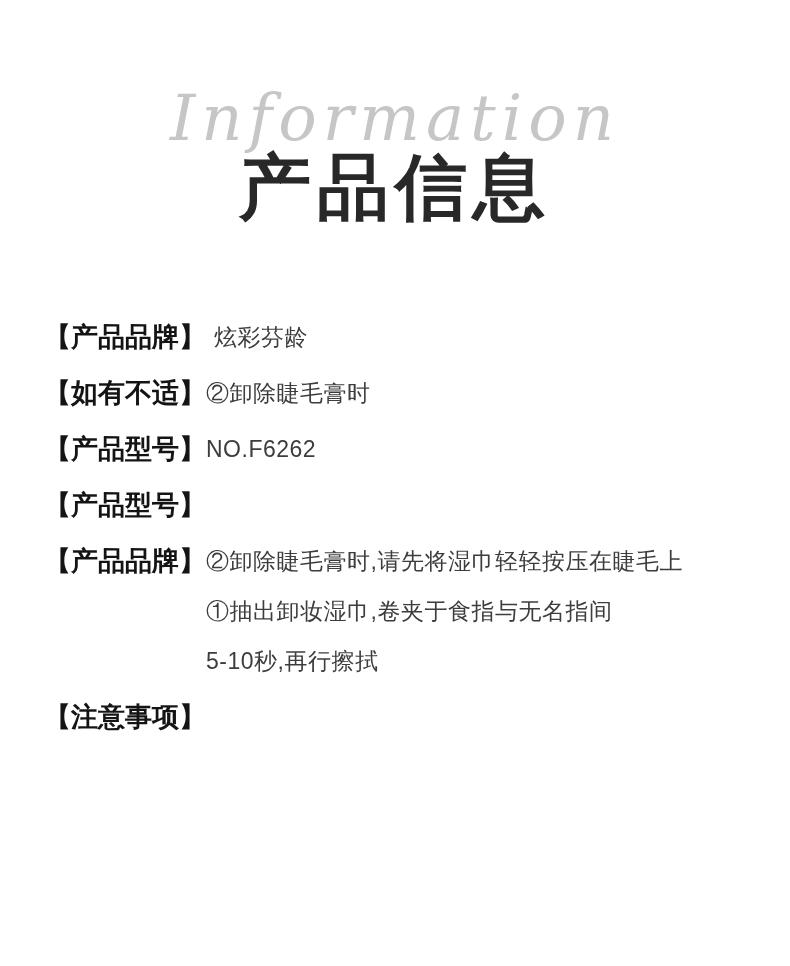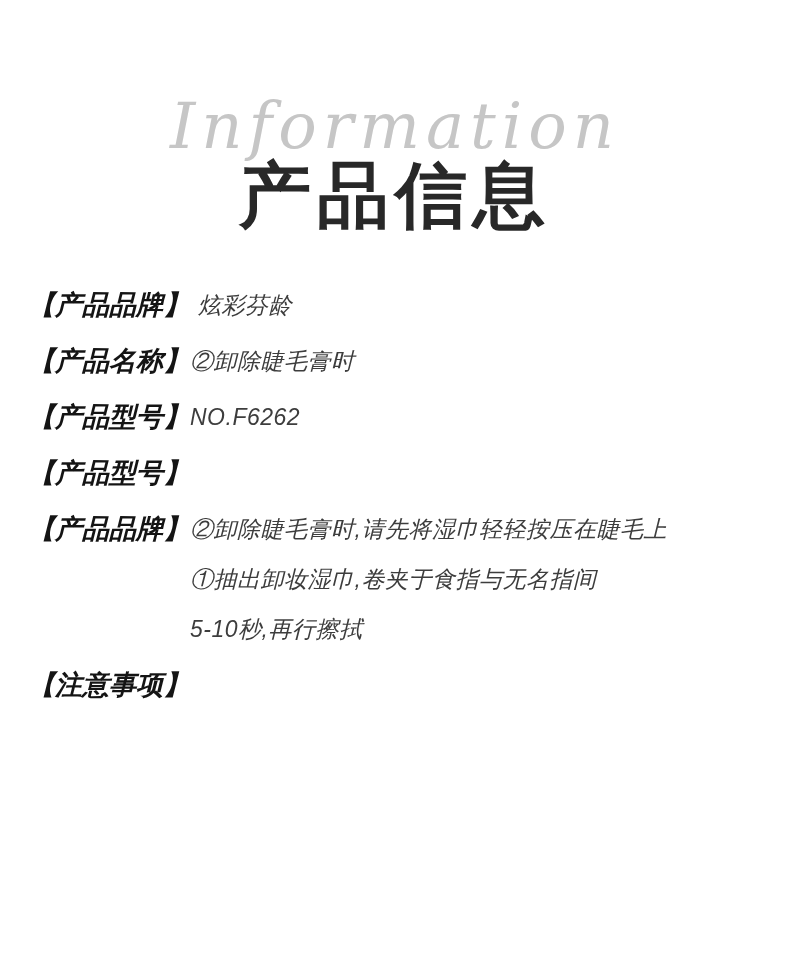--- a/index.html
+++ b/index.html
@@ -19,44 +19,42 @@
     position: relative;
     width: 790px;
     height: 966px;
     background: var(--page-bg);
     overflow: hidden;
   }
   
   .header {
     padding-top: 81px;
     text-align: center;
-    margin-top: 8px;
   }
   .script-word {
     font-family: "DejaVu Serif", serif;
     font-style: italic;
     font-weight: 300;
     font-size: 64px;
     line-height: 75px;
     letter-spacing: 6px;
     color: var(--script-text);
     user-select: none;
   }
   .page-title {
     font-size: 72px;
     line-height: 62px;
     font-weight: bold;
     letter-spacing: 6px;
     color: var(--title-text);
   }
   
   .info-list {
-    margin-top: 64px;
-    padding: 0 20px 0 28px;
-    font-style: italic;
+    margin-top: 104px;
+    padding: 0 20px 0 44px;
   }
   .row {
     display: flex;
     align-items: flex-start;
     margin-bottom: 26px;
   }
   .row-label {
     flex: 0 0 149px;
     font-size: 27px;
     line-height: 30px;
@@ -91,21 +89,21 @@
   </header>
 
   <main class="info-list">
 
     <div class="row row-brand">
       <span class="row-label">【产品品牌】</span>
       <span class="row-value">炫彩芬龄</span>
     </div>
 
     <div class="row row-name">
-      <span class="row-label">【产品名称】</span>
+      <span class="row-label">【如有不适】</span>
       <span class="row-value">②卸除睫毛膏时</span>
     </div>
 
     <div class="row row-model">
       <span class="row-label">【产品型号】</span>
       <span class="row-value">NO.F6262</span>
     </div>
 
     <div class="row row-spec">
       <span class="row-label">【产品型号】</span>

